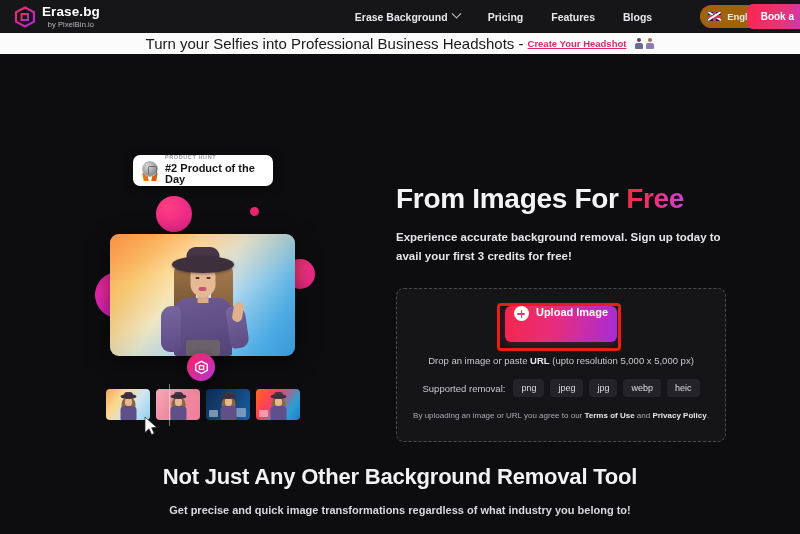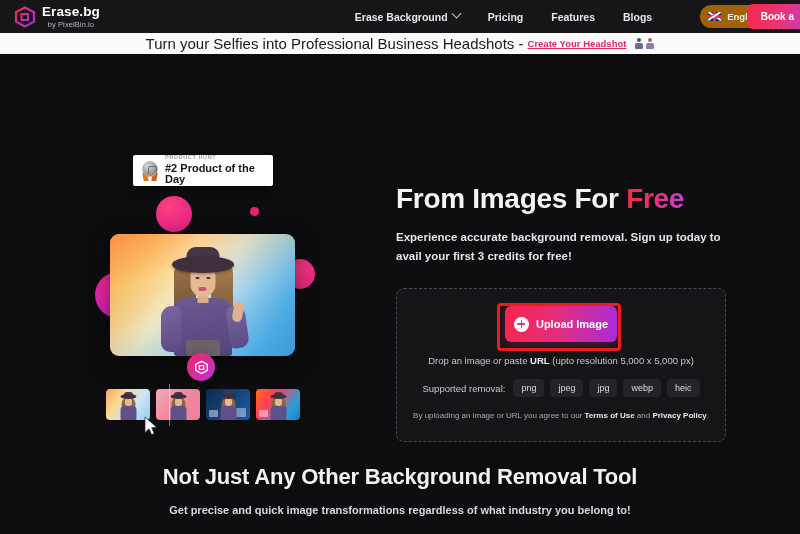--- a/index.html
+++ b/index.html
@@ -86,21 +86,21 @@
 
   
   .hero { position: relative; height: 420px; background: #0d0d0f; }
 
   
   .visual { position: absolute; left: 0; top: 0; width: 390px; height: 420px; }
 
   .ph-badge {
     position: absolute; left: 133px; top: 101px;
     width: 140px; height: 31px;
-    background: #ffffff; border-radius: 2px;
+    background: #ffffff; border-radius: 7px;
     display: flex; align-items: center; gap: 6px;
     padding-left: 8px;
     box-shadow: 0 2px 10px rgba(0,0,0,.5);
     z-index: 8;
   }
   .ph-medal { width: 18px; height: 20px; position: relative; flex: 0 0 auto; }
   .ph-medal .disc { position:absolute; top:0; left:1px; width:16px; height:16px; border-radius:50%;
      background: radial-gradient(circle at 35% 30%, #d9d9d9, #8e8e8e 70%); border:1.5px solid #b5b5b5; }
   .ph-medal .disc:after { content:""; position:absolute; top:4px; left:4.5px; width:7px; height:7px;
      border:1.6px solid #6e6e6e; border-radius:2px 2px 0 0; border-bottom:none; }
@@ -200,21 +200,21 @@
     padding-top: 17px;
     position: relative;
   }
   .hl-ring {
     position: absolute; left: 100px; top: 14px; width: 124px; height: 48px;
     border: 3px solid #ef1b1b; border-radius: 4px; z-index: 4; pointer-events: none;
   }
   .upload-btn {
     width: 112px; height: 36px; border-radius: 6px;
     background: linear-gradient(95deg,#f5264d 0%, #e62d7c 45%, #a82cd8 100%);
-    display: flex; align-items: center; justify-content: center; gap: 7px;
+    display: flex; justify-content: center; gap: 7px;
     cursor: pointer;
     box-shadow: 0 2px 10px rgba(200,40,120,.35);
   }
   .plus-circle { width: 15px; height: 15px; border-radius: 50%; background:#fff; position: relative; flex:0 0 auto; }
   .plus-circle:before, .plus-circle:after { content:""; position:absolute; background:#e8336c; border-radius:1px; }
   .plus-circle:before { left:3.5px; top:6.8px; width:8px; height:1.8px; }
   .plus-circle:after  { top:3.5px; left:6.6px; width:1.8px; height:8px; }
   .upload-btn-label { font-size: 11px; font-weight: 700; color: #fff; }
 
   .drop-text { margin-top: 13px; font-size: 9.5px; color: #c9c9d0; }

